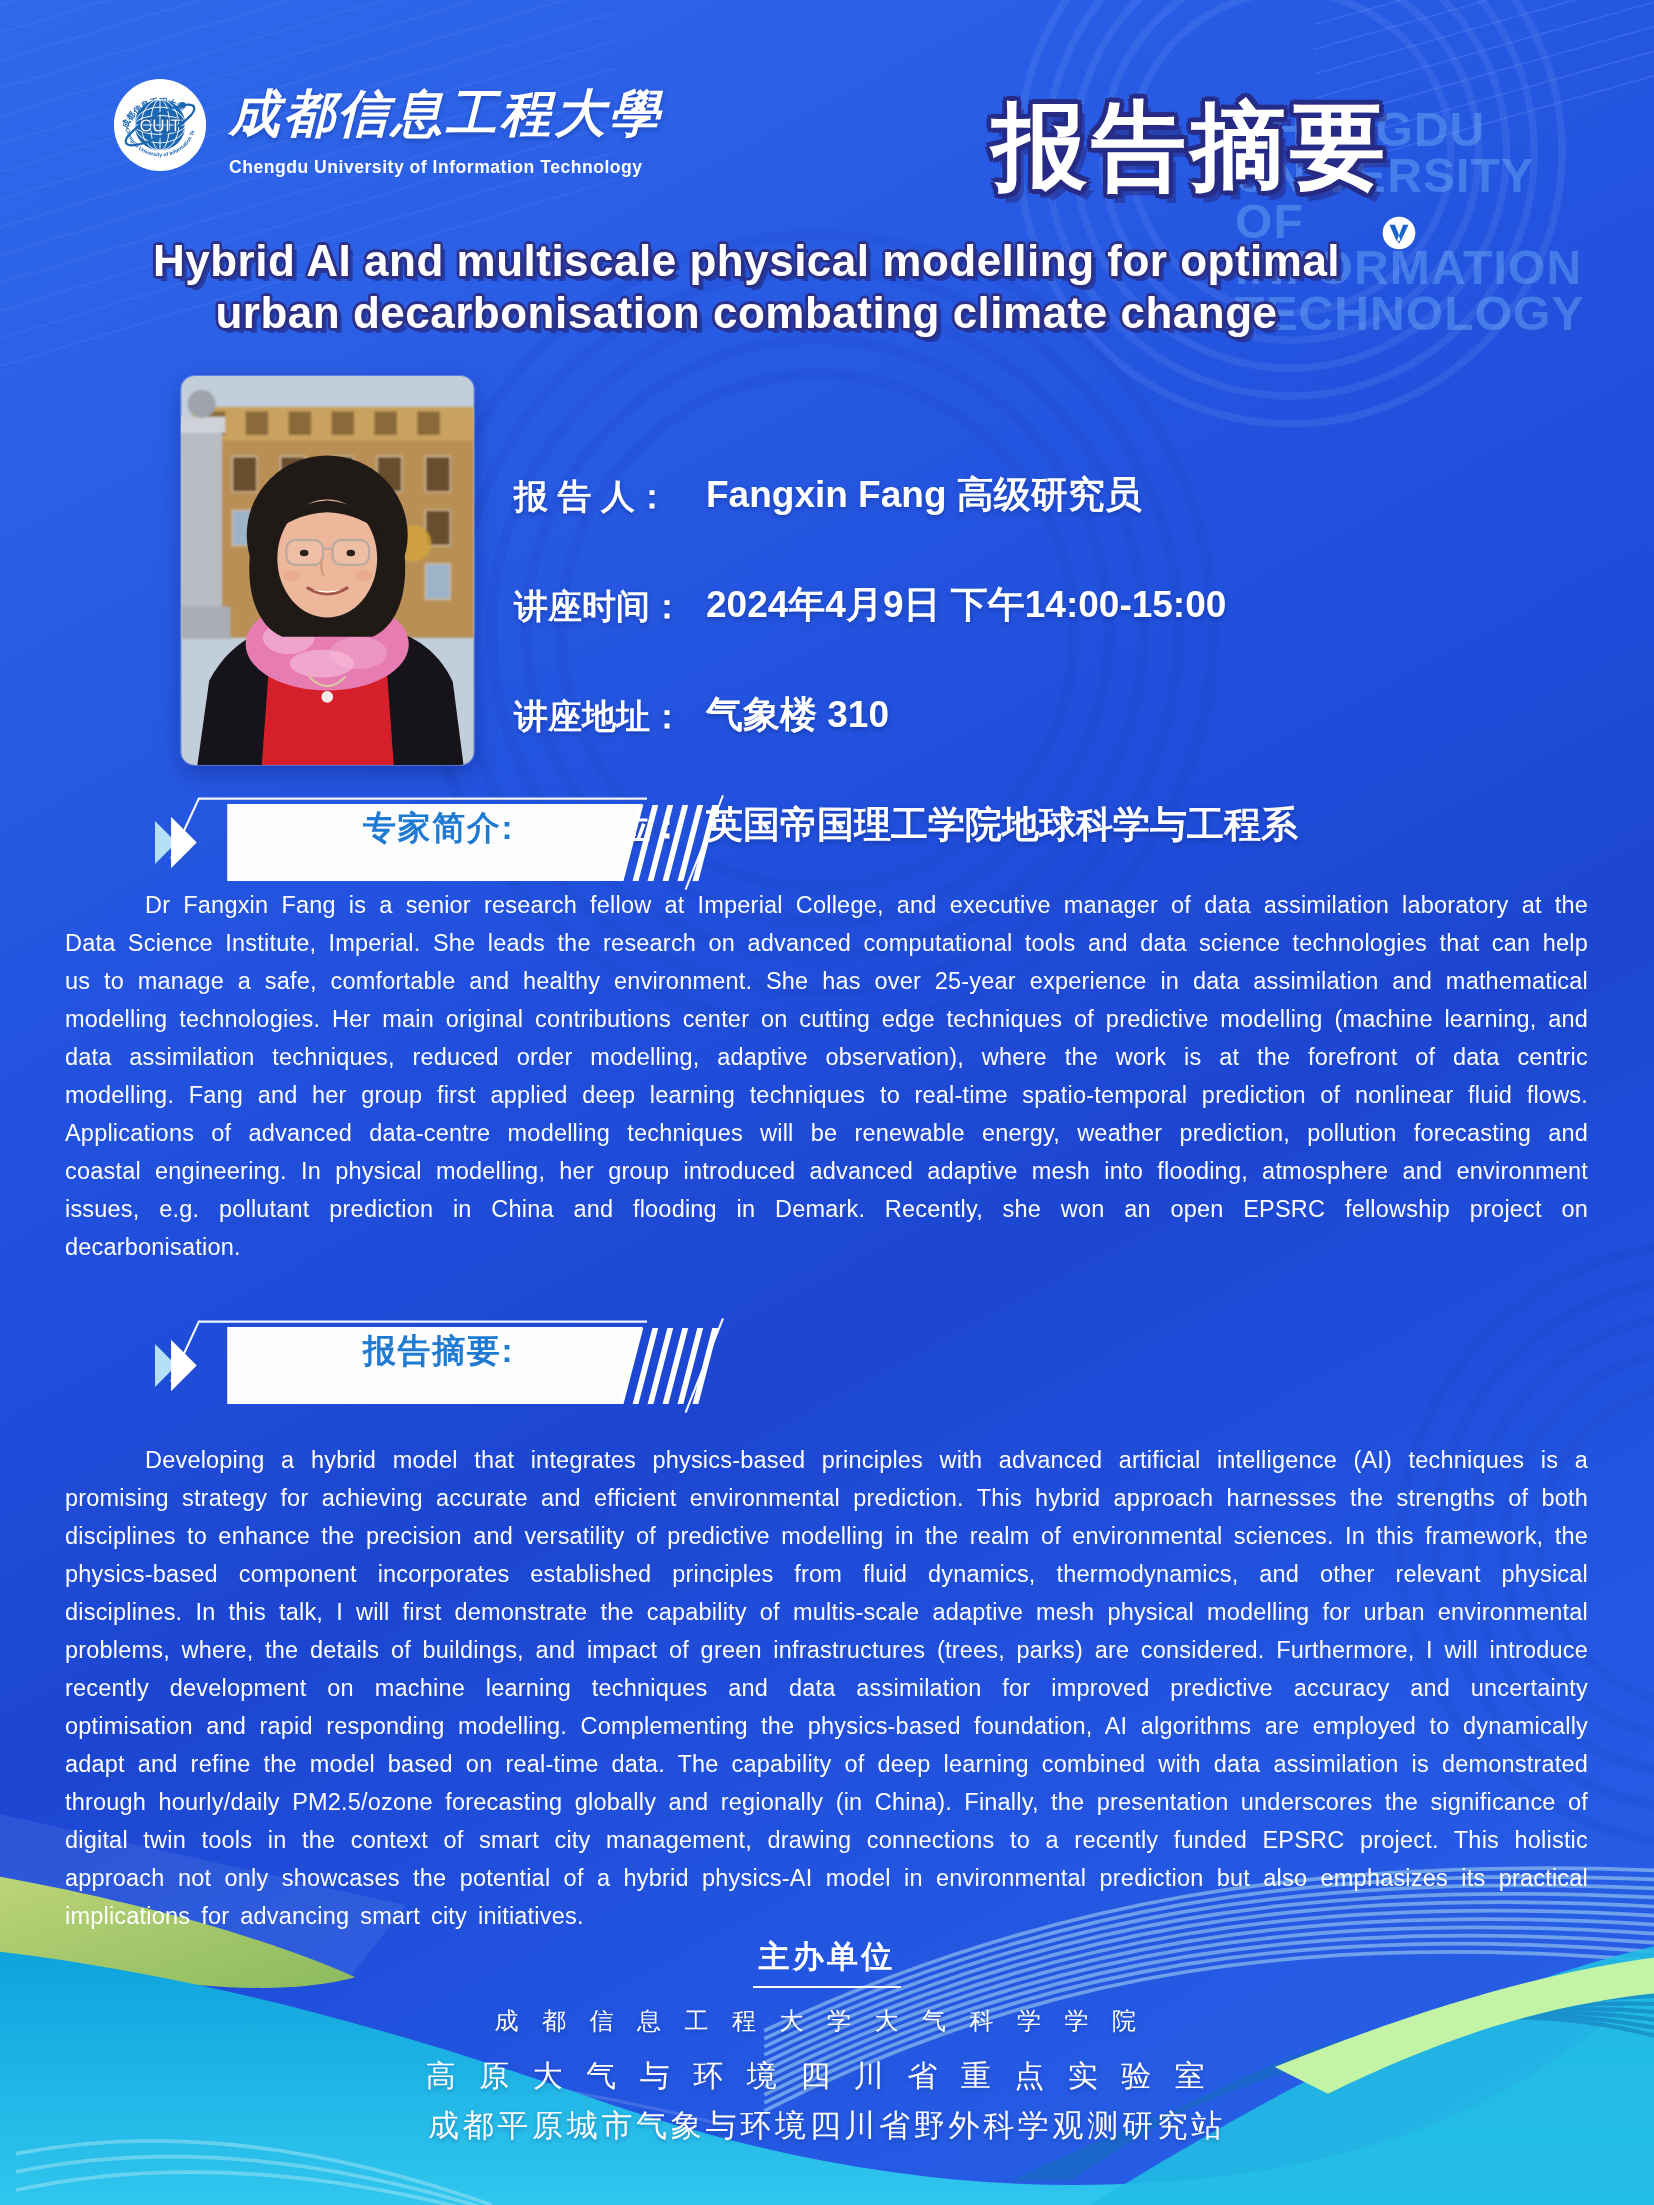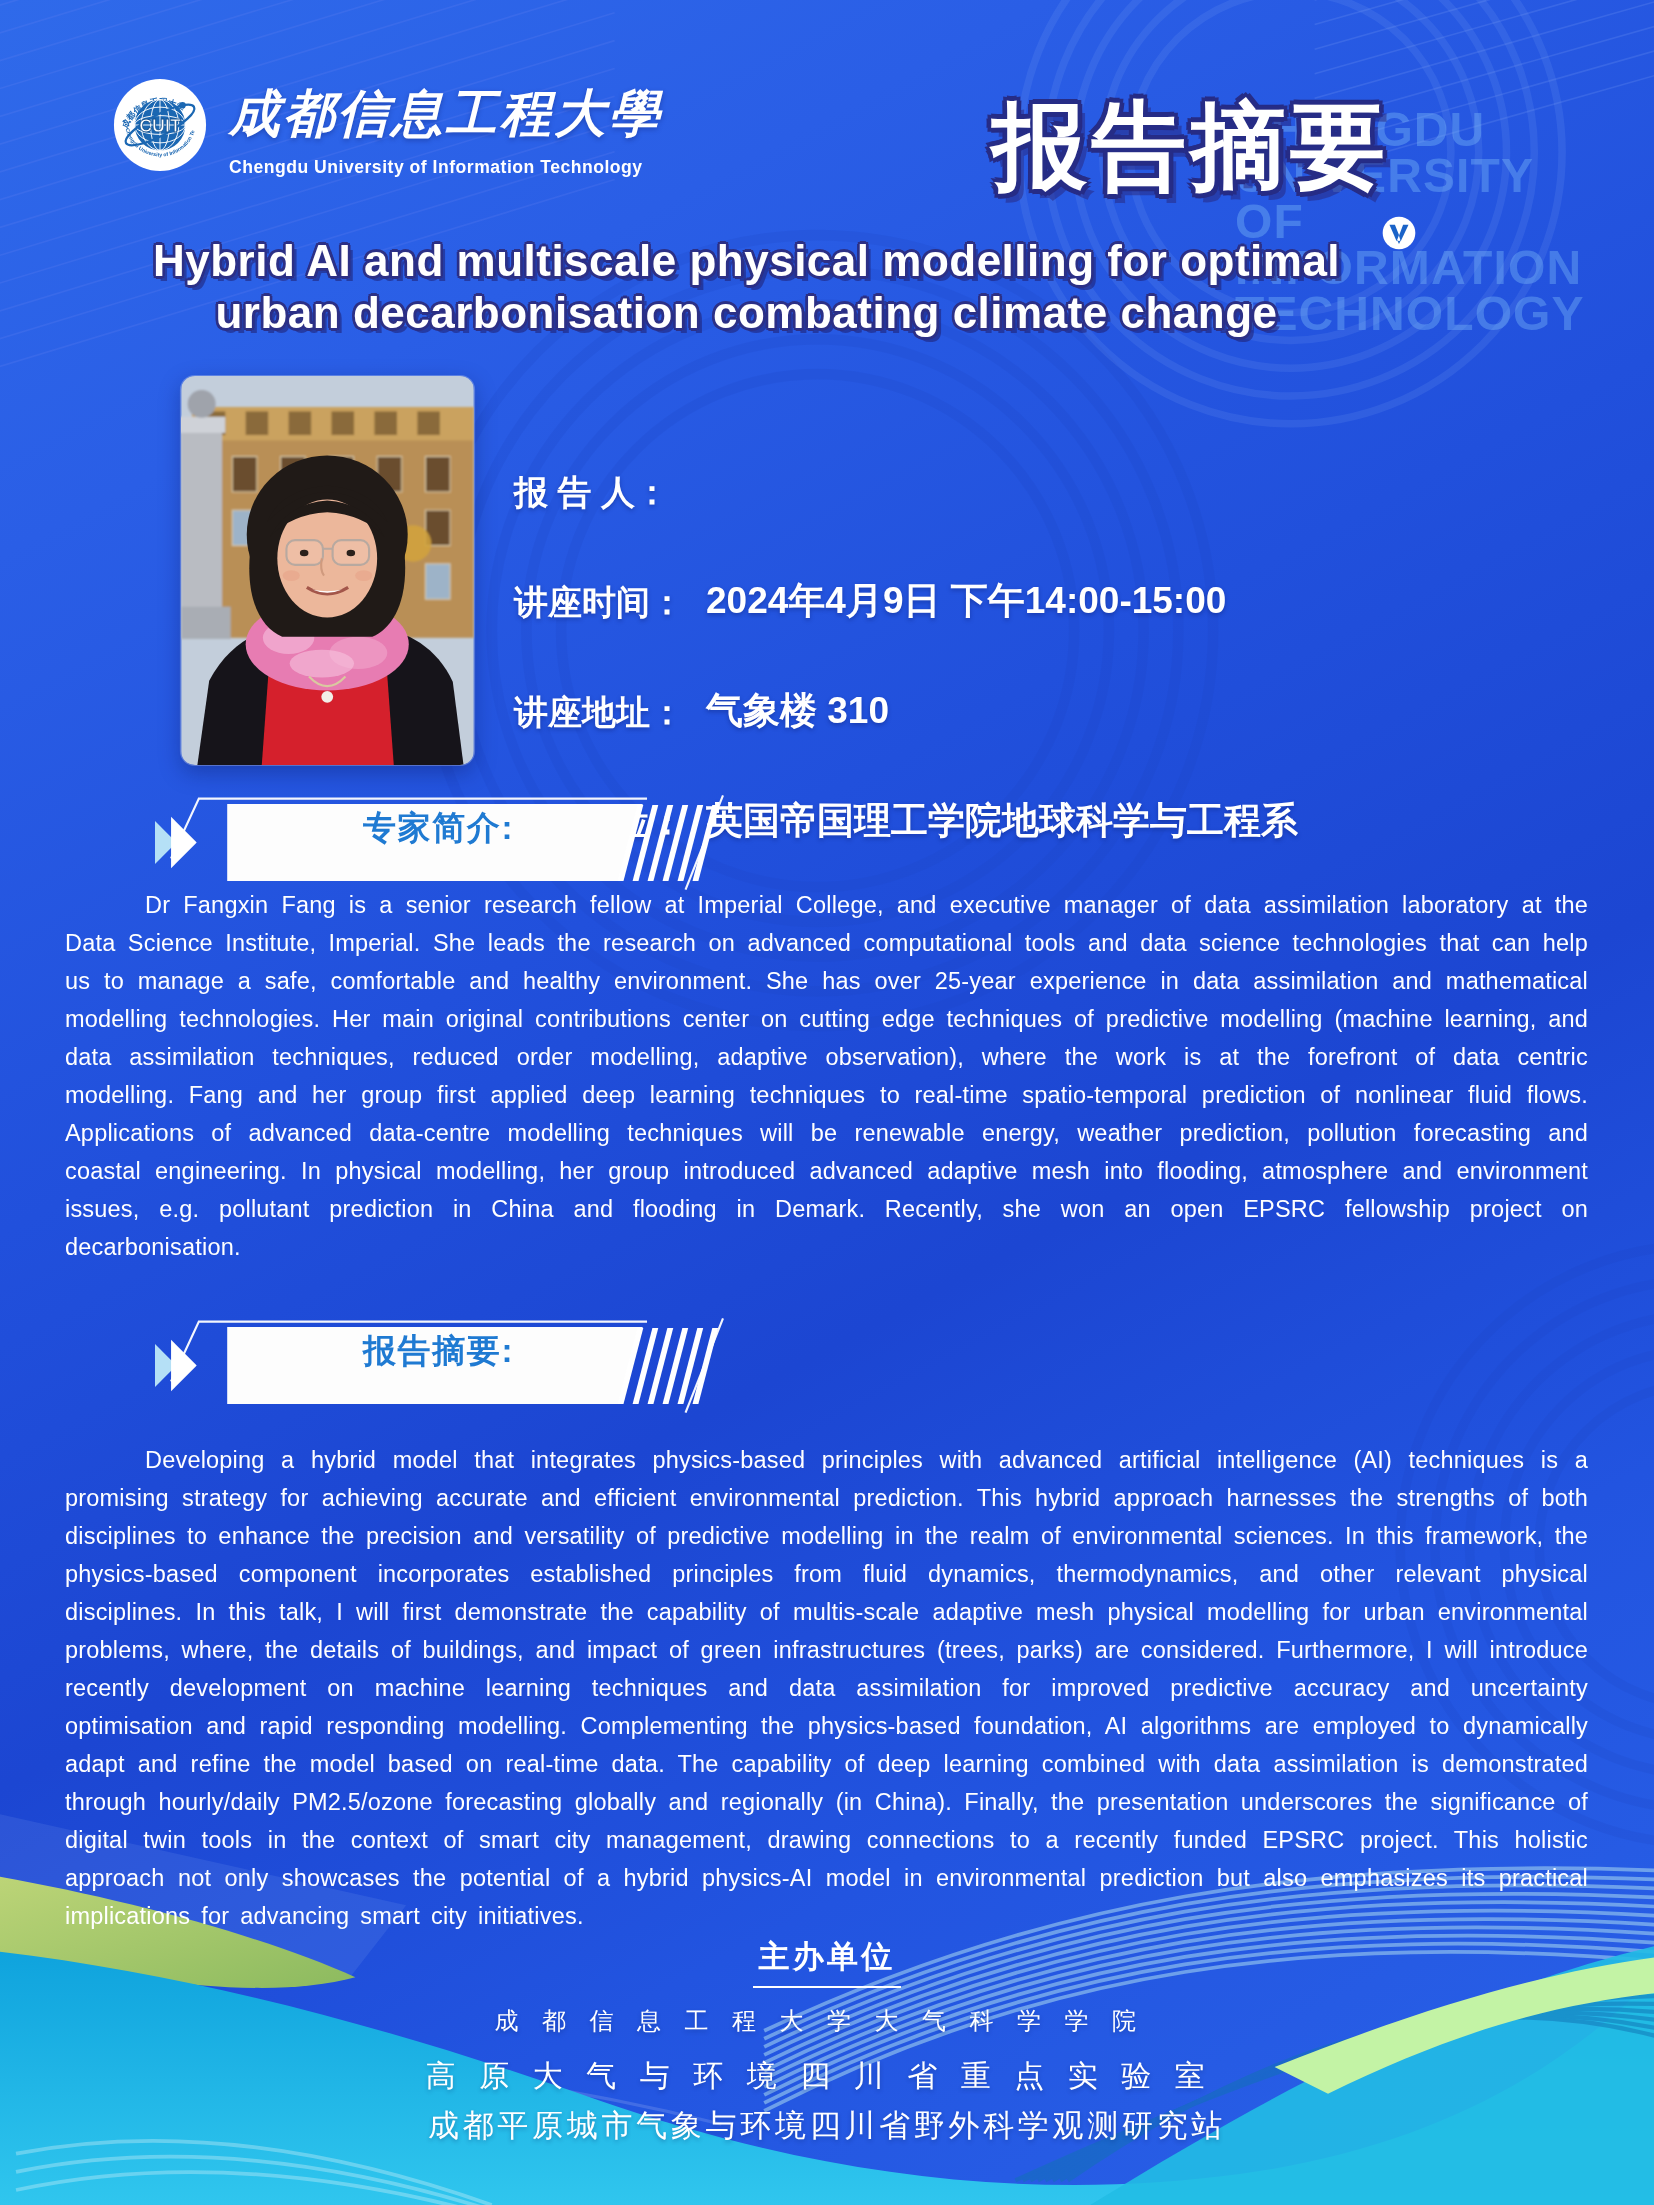--- a/index.html
+++ b/index.html
@@ -291,20 +291,21 @@
       <ellipse cx="205" cy="372" rx="16" ry="10" fill="#e8a388" opacity="0.6"></ellipse>
       <ellipse cx="340" cy="372" rx="16" ry="10" fill="#e8a388" opacity="0.6"></ellipse>
       <path d="M238,560 Q272,596 306,560" stroke="#d9c9a0" stroke-width="4" fill="none"></path>
       <circle cx="272" cy="598" r="11" fill="#f2efe8"></circle>
     </svg>
   </div>
 
   <div class="z info-rows">
     <div class="info-row">
       <span class="info-label">报 告 人：</span>
+      <span class="info-value">Fangxin Fang 高级研究员</span>
     </div>
     <div class="info-row">
       <span class="info-label">讲座时间：</span>
       <span class="info-value">2024年4月9日  下午14:00-15:00</span>
     </div>
     <div class="info-row">
       <span class="info-label">讲座地址：</span>
       <span class="info-value">气象楼  310</span>
     </div>
     <div class="info-row">

